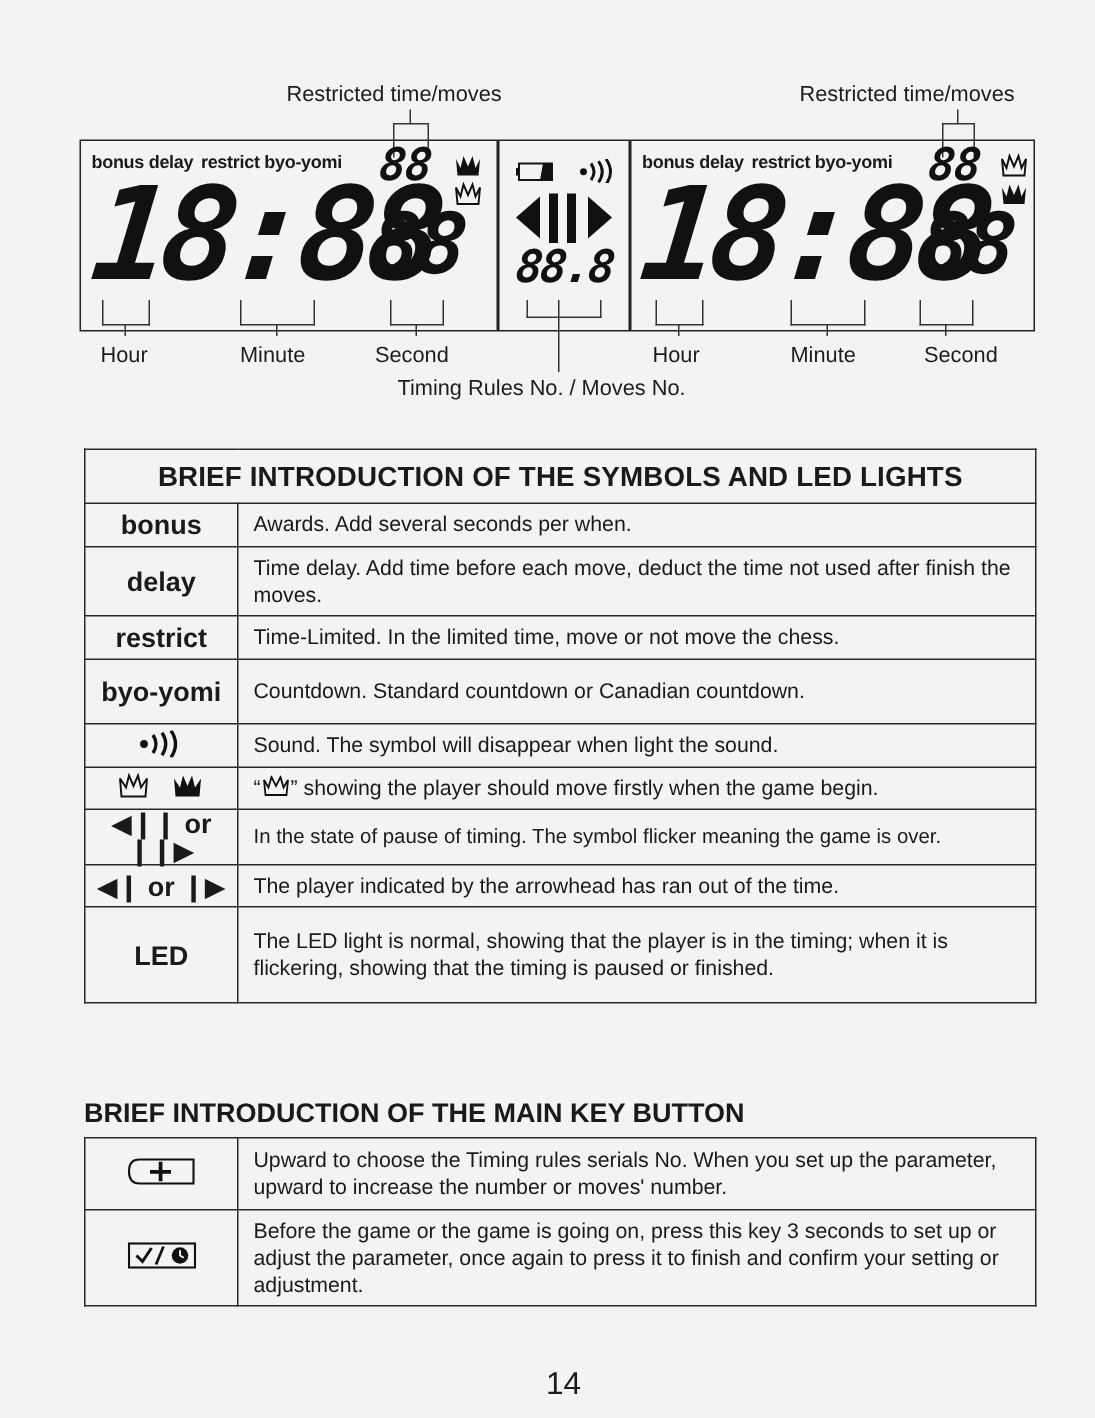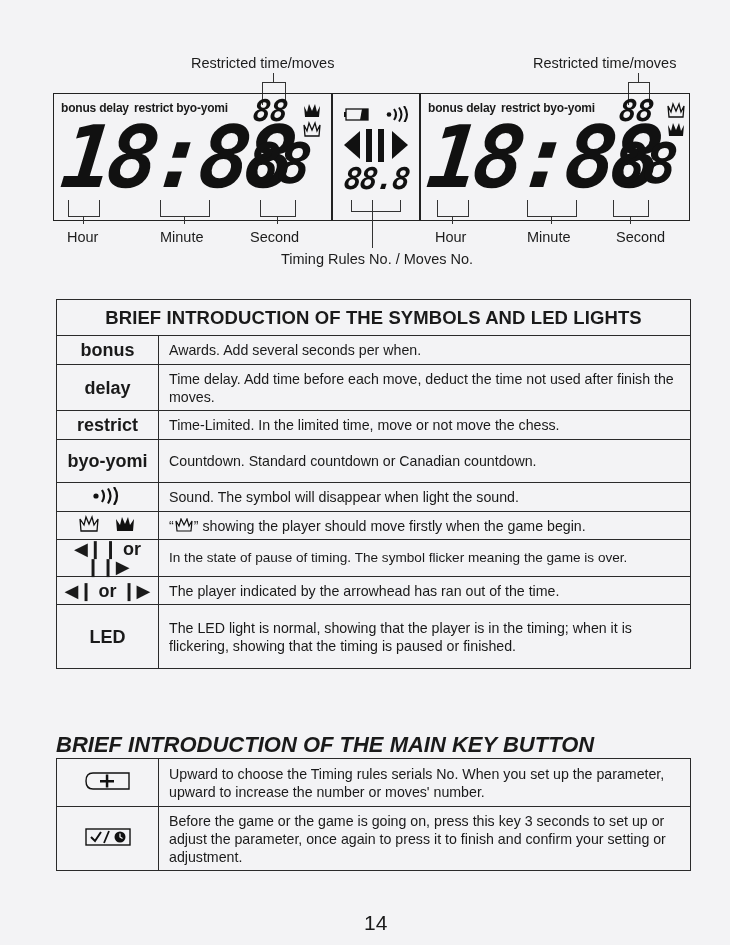--- a/index.html
+++ b/index.html
@@ -13,21 +13,21 @@
   .seg{position:absolute;font-family:"DejaVu Sans Mono",monospace;font-weight:bold;font-style:italic;color:#111;line-height:1;transform:skewX(-6deg);}
   .bracket{position:absolute;border:1.3px solid #333;border-top:none;}
   .stem{position:absolute;width:1.3px;background:#333;}
   .bracket-up{position:absolute;border:1.3px solid #333;border-bottom:none;}
 
   table{border-collapse:collapse;position:absolute;}
   td{border:1.5px solid #2a2a2a;font-size:14.2px;padding:0 0 0 10px;vertical-align:middle;line-height:18px;}
   td.k{text-align:center;padding:0;font-weight:bold;font-size:18px;}
   th{border:1.5px solid #2a2a2a;font-size:18.5px;font-weight:bold;height:33px;text-align:center;letter-spacing:0.1px;}
   .sym{font-weight:normal;}
-  .h2{position:absolute;left:56px;top:732px;font-size:22px;font-weight:bold;font-style:italic;}
+  .h2{position:absolute;left:56px;top:732px;font-size:18px;font-weight:bold;}
   .page{position:absolute;left:364px;top:911px;font-size:21px;}
 </style>
 </head>
 <body>
 
 <div>
   <span class="lbl" style="left:191px;top:55px;">Restricted time/moves</span>
   <span class="lbl" style="left:533px;top:55px;">Restricted time/moves</span>
 
   <div class="stem" style="left:273px;top:73px;height:9px;"></div>
@@ -99,21 +99,21 @@
   <div class="stem" style="left:551px;top:216px;height:8px;"></div>
   <div class="bracket" style="left:613px;top:200px;width:34px;height:16px;"></div>
   <div class="stem" style="left:630px;top:216px;height:8px;"></div>
 
   <span class="lbl" style="left:67px;top:229px;">Hour</span>
   <span class="lbl" style="left:160px;top:229px;">Minute</span>
   <span class="lbl" style="left:250px;top:229px;">Second</span>
   <span class="lbl" style="left:435px;top:229px;">Hour</span>
   <span class="lbl" style="left:527px;top:229px;">Minute</span>
   <span class="lbl" style="left:616px;top:229px;">Second</span>
-  <span class="lbl" style="left:265px;top:251px;margin-left:16px;">Timing Rules No. / Moves No.</span>
+  <span class="lbl" style="left:265px;top:251px;">Timing Rules No. / Moves No.</span>
 </div>
 
 <table style="left:56px;top:299px;width:635px;">
   <colgroup>
       <col style="width:102px">
       <col>
     </colgroup>
   <tbody>
       <tr>
         <th colspan="2">BRIEF INTRODUCTION OF THE SYMBOLS AND LED LIGHTS</th>

